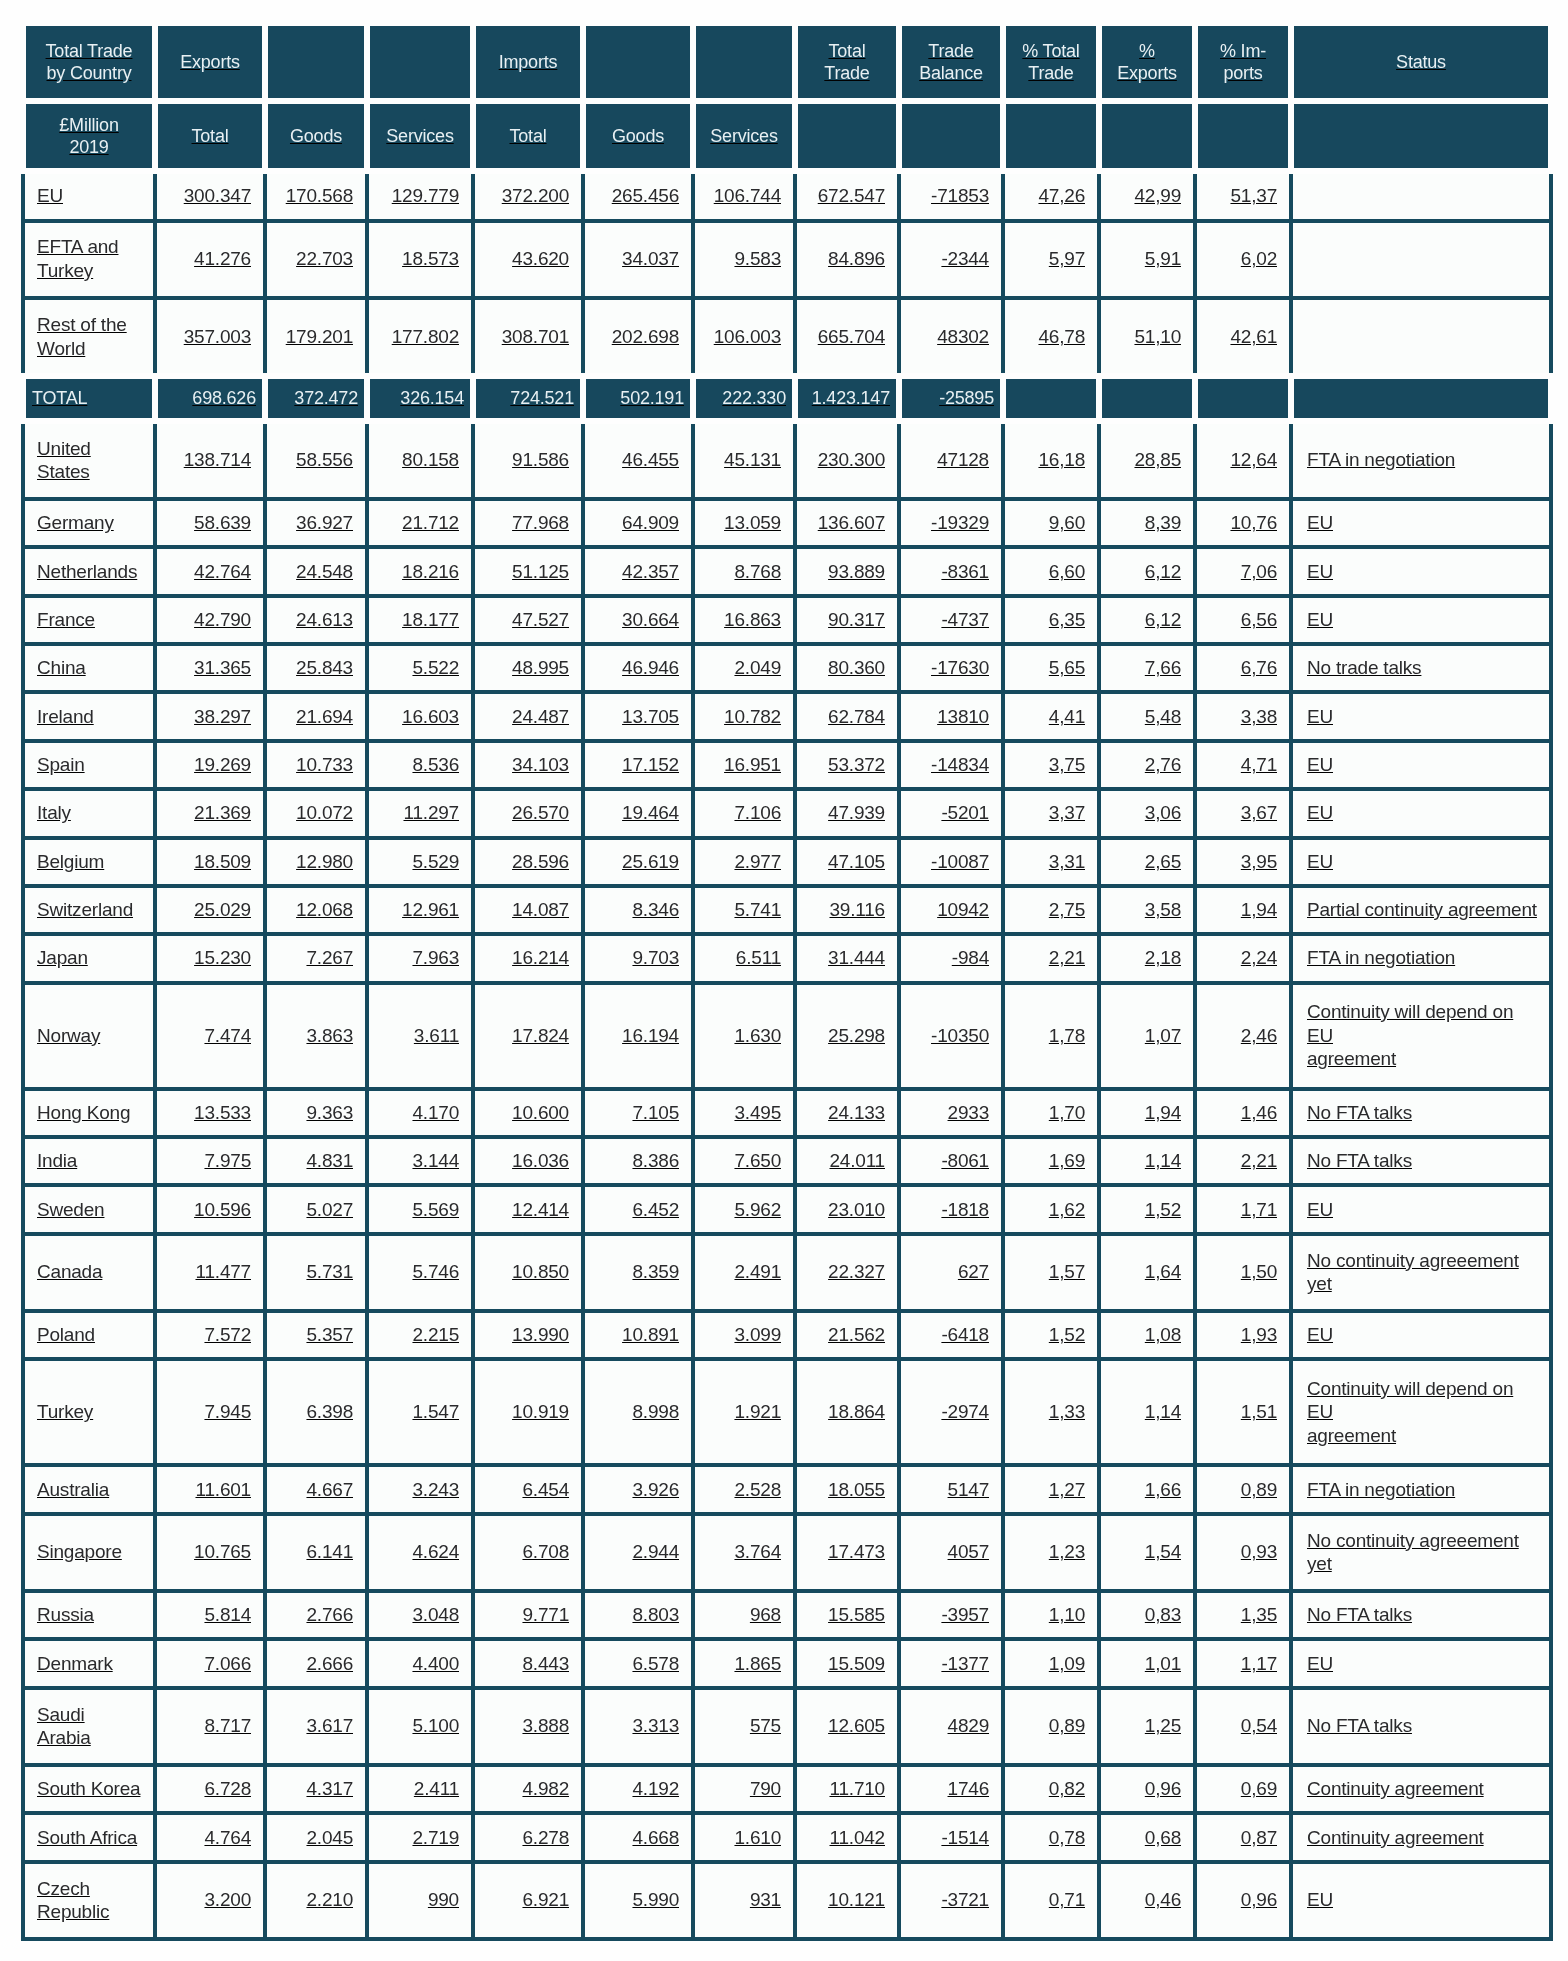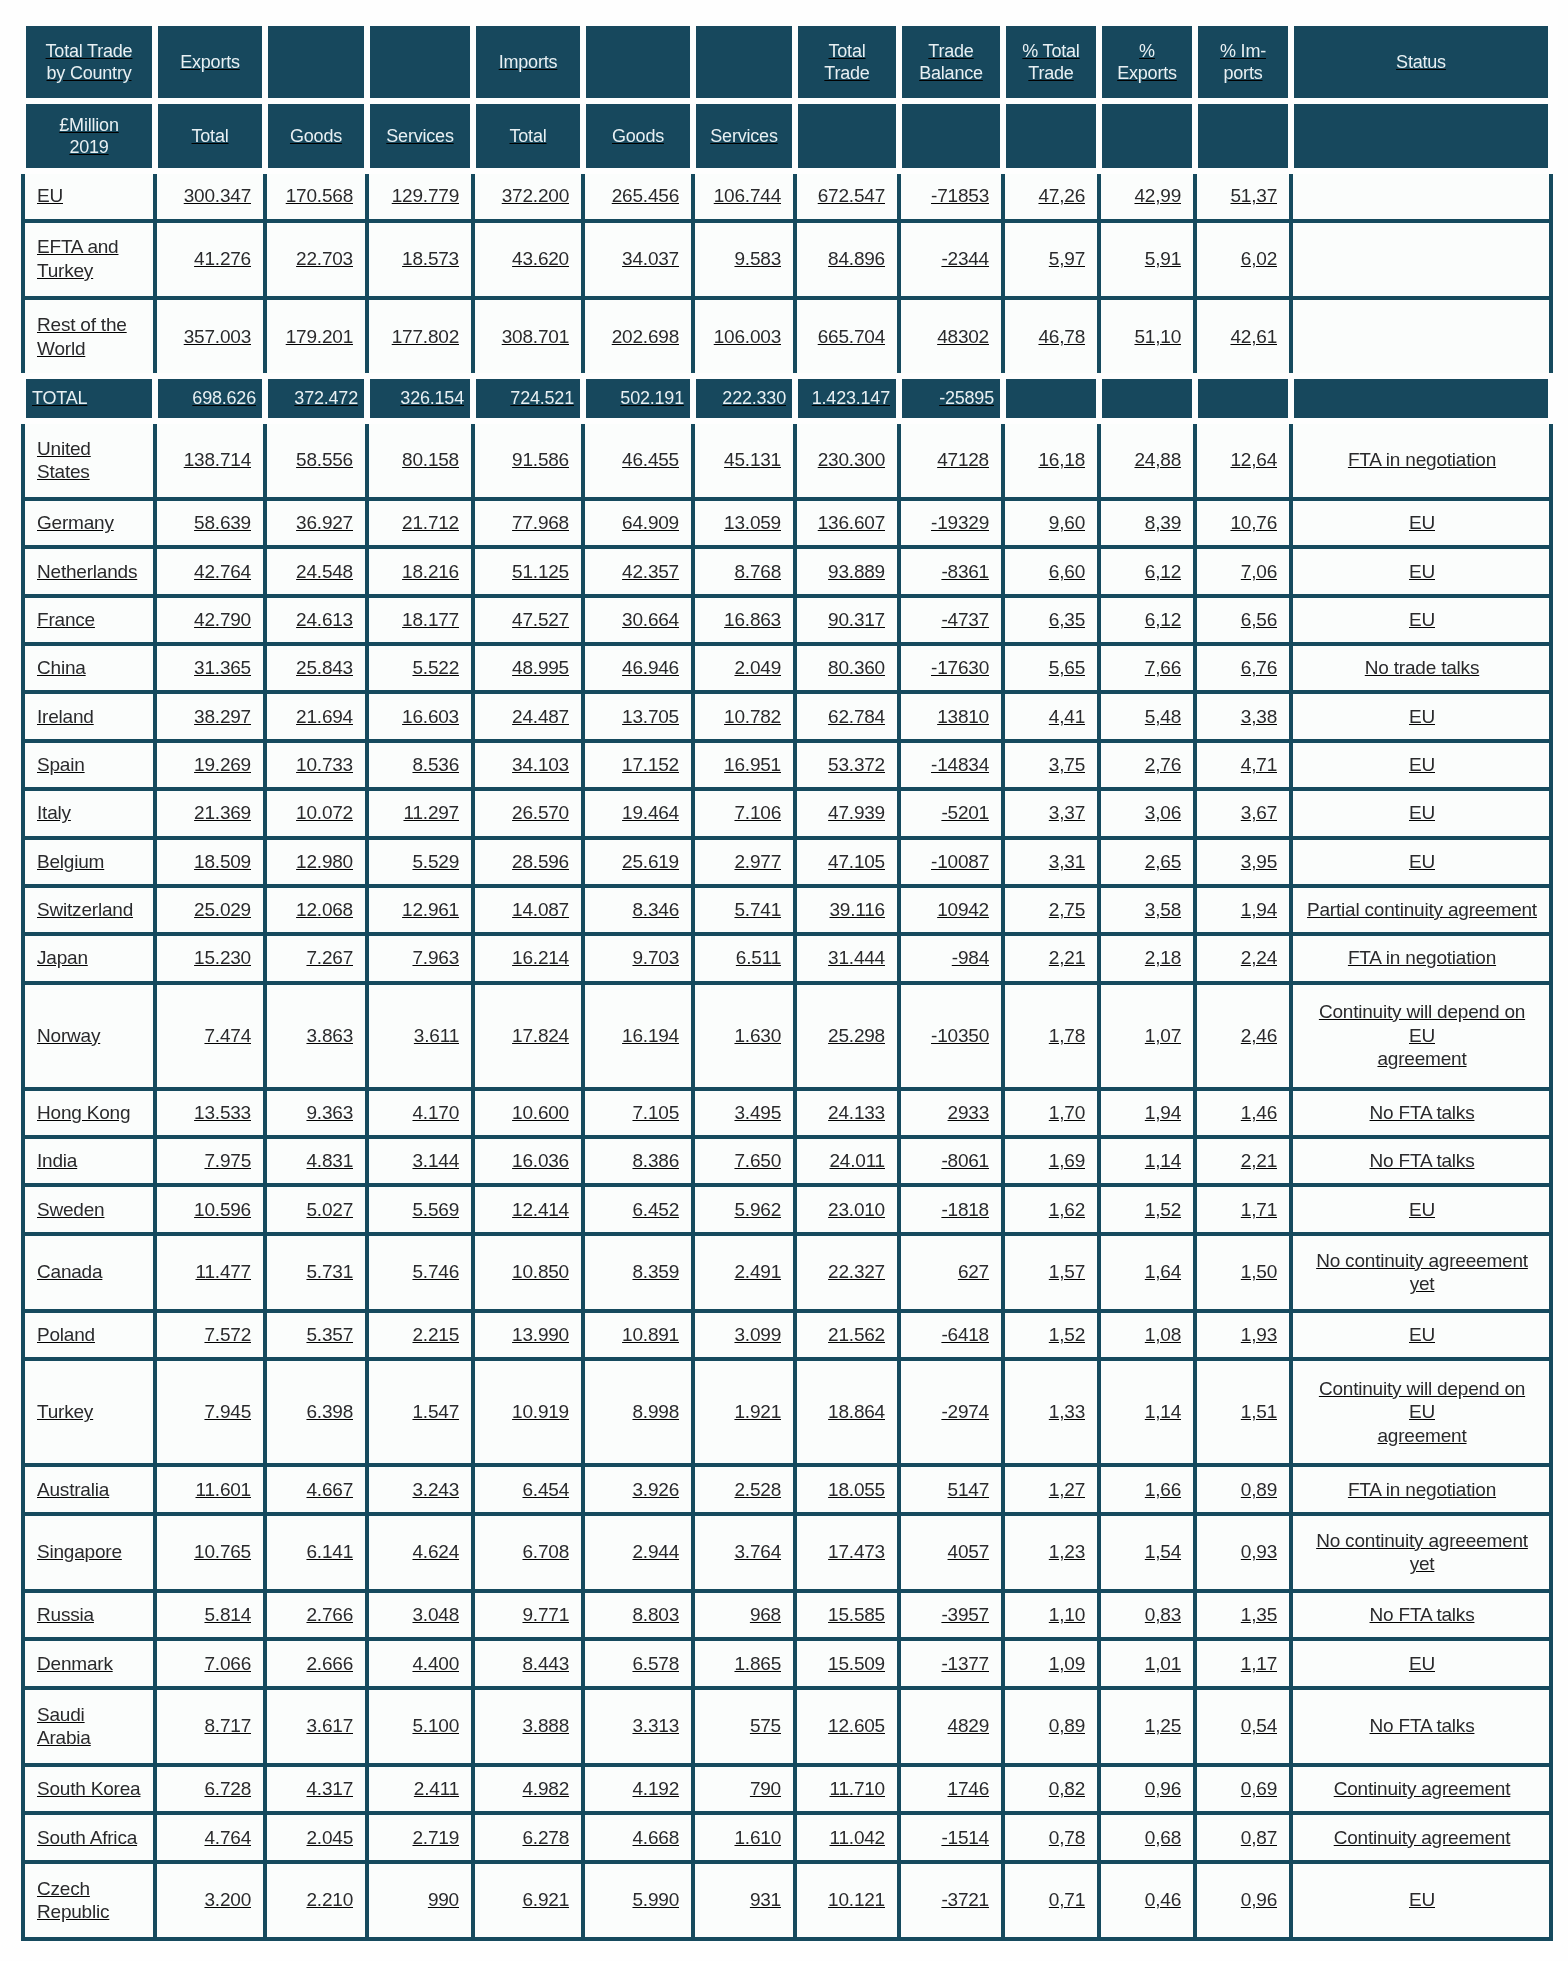--- a/index.html
+++ b/index.html
@@ -38,21 +38,21 @@
     border:4px solid #164a5e;
     font-size:19px;
     line-height:1.25;
     padding:6px 12px;
     white-space:pre-line;
     letter-spacing:-0.2px;
   }
   td.num, td.em.num{text-align:right;}
   td.name, td.status{text-align:left;}
   td.em.name{text-align:left;}
-  td.status{padding-left:14px;text-align:center;}
+  td.status{padding-left:14px;}
 </style>
 </head>
 <body>
 
 <div class="wrap">
   <table class="trade">
     <colgroup>
         <col style="width: 132px;">
         <col style="width: 110px;">
         <col style="width: 102px;">
@@ -174,21 +174,21 @@
 States</td>
           <td class="bd num">138.714</td>
           <td class="bd num">58.556</td>
           <td class="bd num">80.158</td>
           <td class="bd num">91.586</td>
           <td class="bd num">46.455</td>
           <td class="bd num">45.131</td>
           <td class="bd num">230.300</td>
           <td class="bd num">47128</td>
           <td class="bd num">16,18</td>
-          <td class="bd num">24,88</td>
+          <td class="bd num">28,85</td>
           <td class="bd num">12,64</td>
           <td class="bd status">FTA in negotiation</td>
         </tr>
         <tr>
           <td class="bd name">Germany</td>
           <td class="bd num">58.639</td>
           <td class="bd num">36.927</td>
           <td class="bd num">21.712</td>
           <td class="bd num">77.968</td>
           <td class="bd num">64.909</td>

